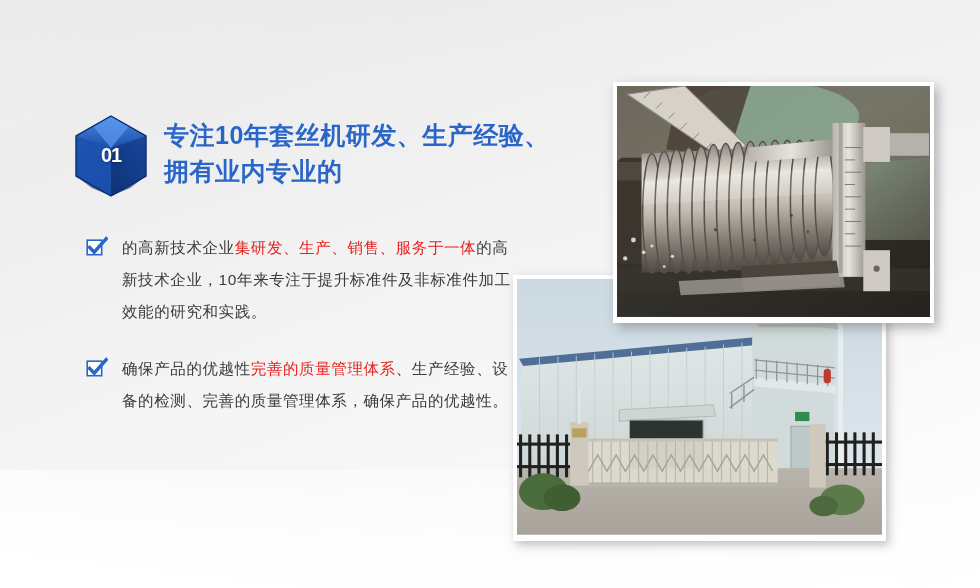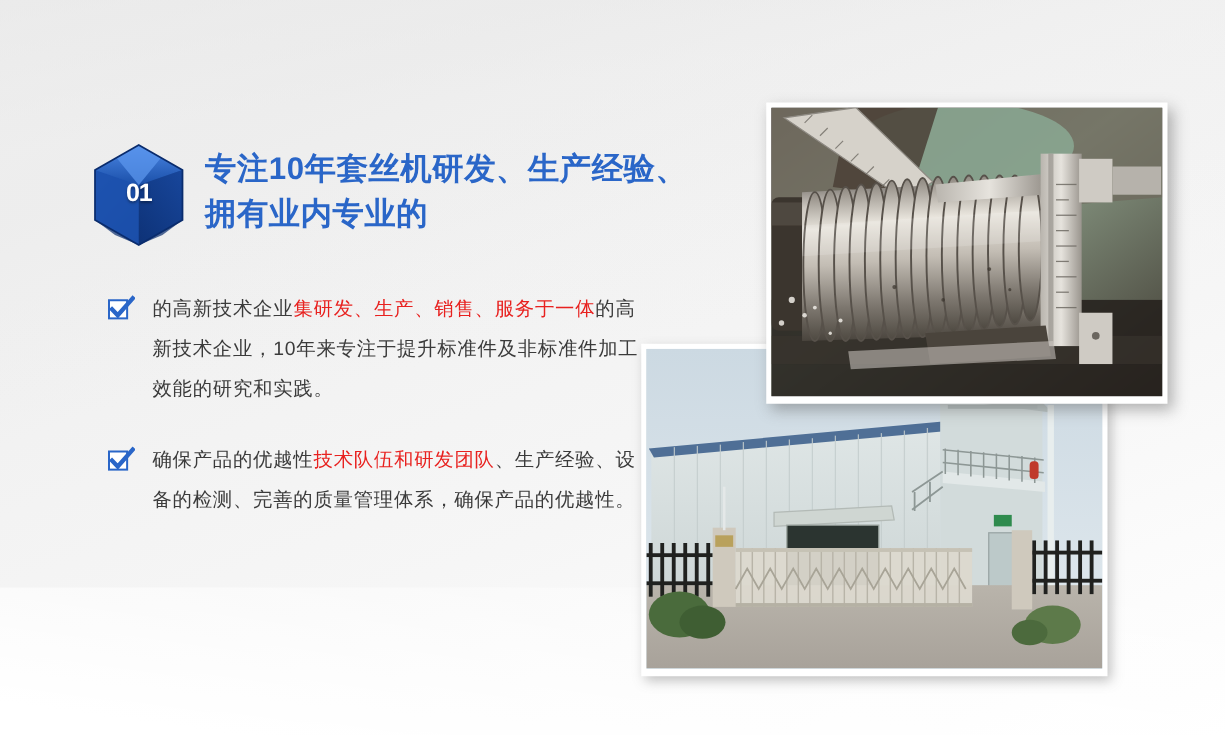--- a/index.html
+++ b/index.html
@@ -220,21 +220,21 @@
       </div>
 
       <div class="bullet">
         <span class="check-icon">
           <svg width="22" height="22" viewBox="0 0 22 22">
             <rect x="1.2" y="4.2" width="14.5" height="14.5" fill="#ffffff" stroke="#2a66c8" stroke-width="1.6"></rect>
             <path d="M3.6 11.4 L8.2 16.2 L20.2 2.6" fill="none" stroke="#2a66c8" stroke-width="3.4" stroke-linecap="square" stroke-linejoin="miter"></path>
           </svg>
         </span>
         <div class="bullet-text">
-          <span>确保产品的优越性</span><span class="hl">技术队伍和研发团队</span><span>、生产经验、设备的检测、完善的质量管理体系，确保产品的优越性。</span>
+          <span>确保产品的优越性</span><span class="hl">完善的质量管理体系</span><span>、生产经验、设备的检测、完善的质量管理体系，确保产品的优越性。</span>
         </div>
       </div>
 
     </div>
   </div>
 
   <div class="photo" id="photo-factory">
     <div class="photo-inner">
       <svg class="factory-scene" viewBox="0 0 357 250" preserveAspectRatio="none">
         <defs>

